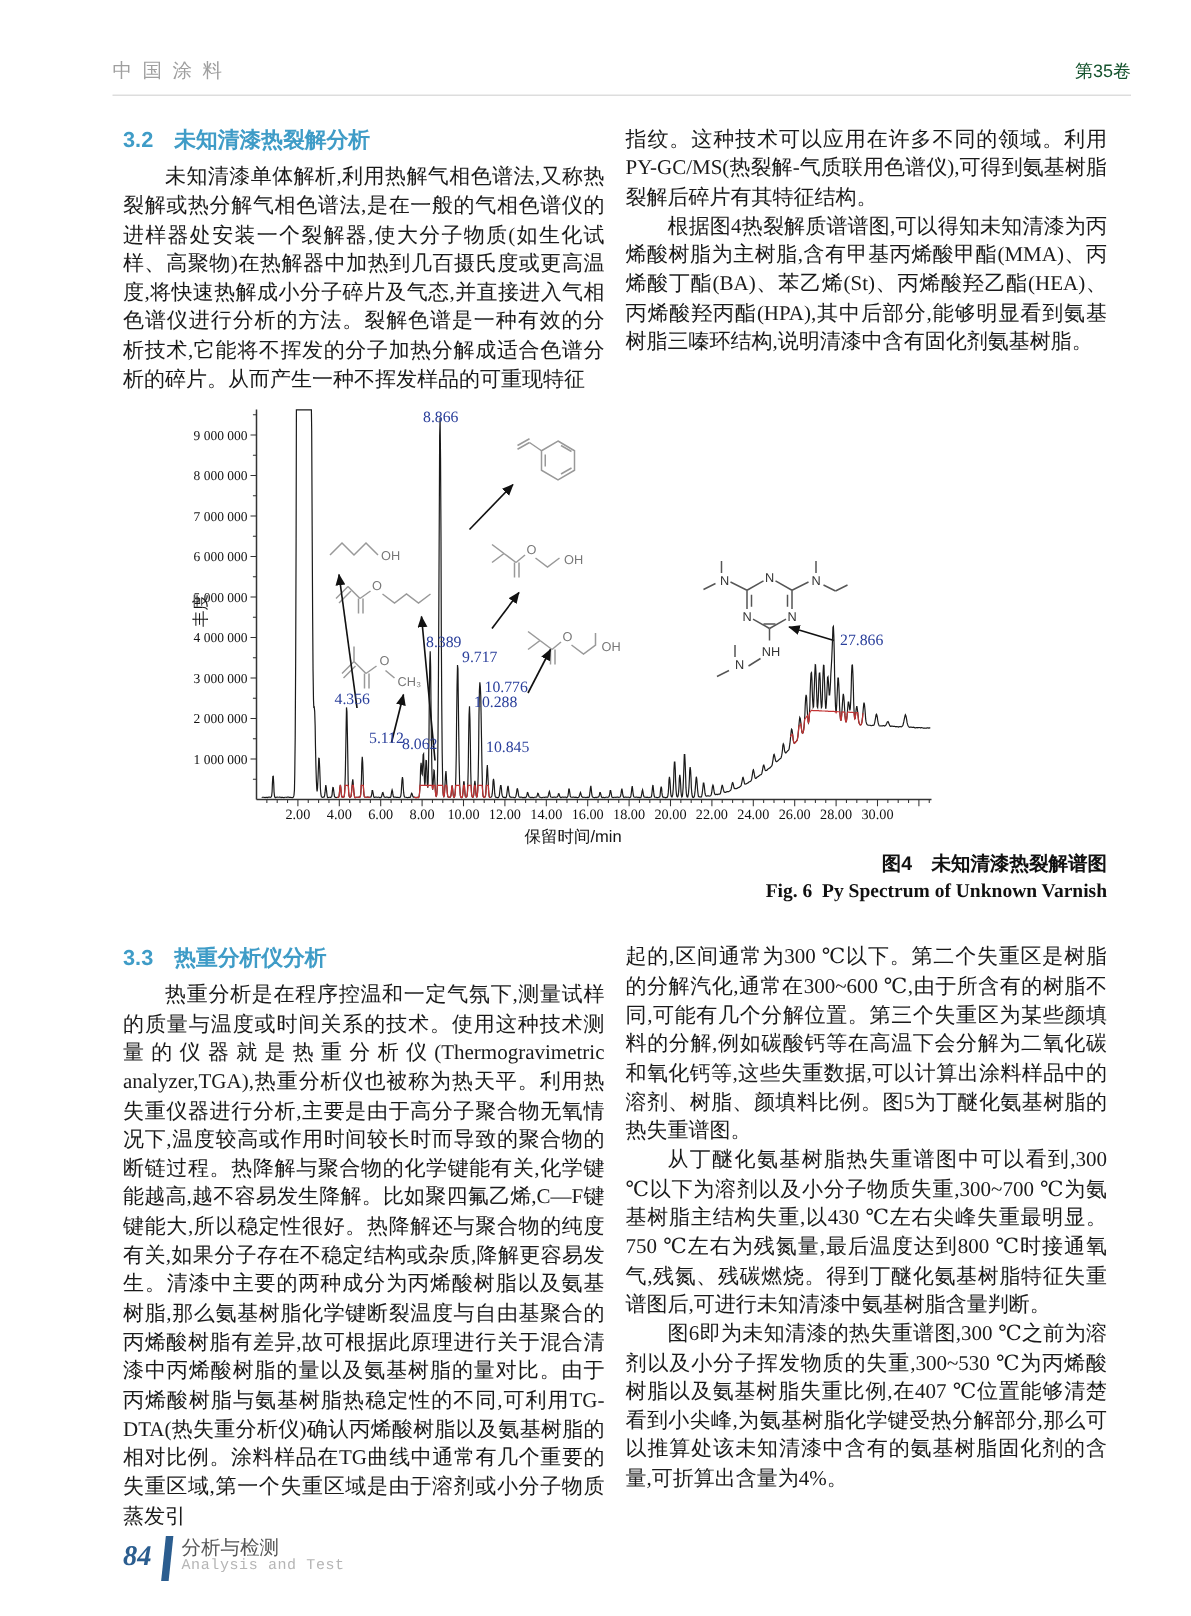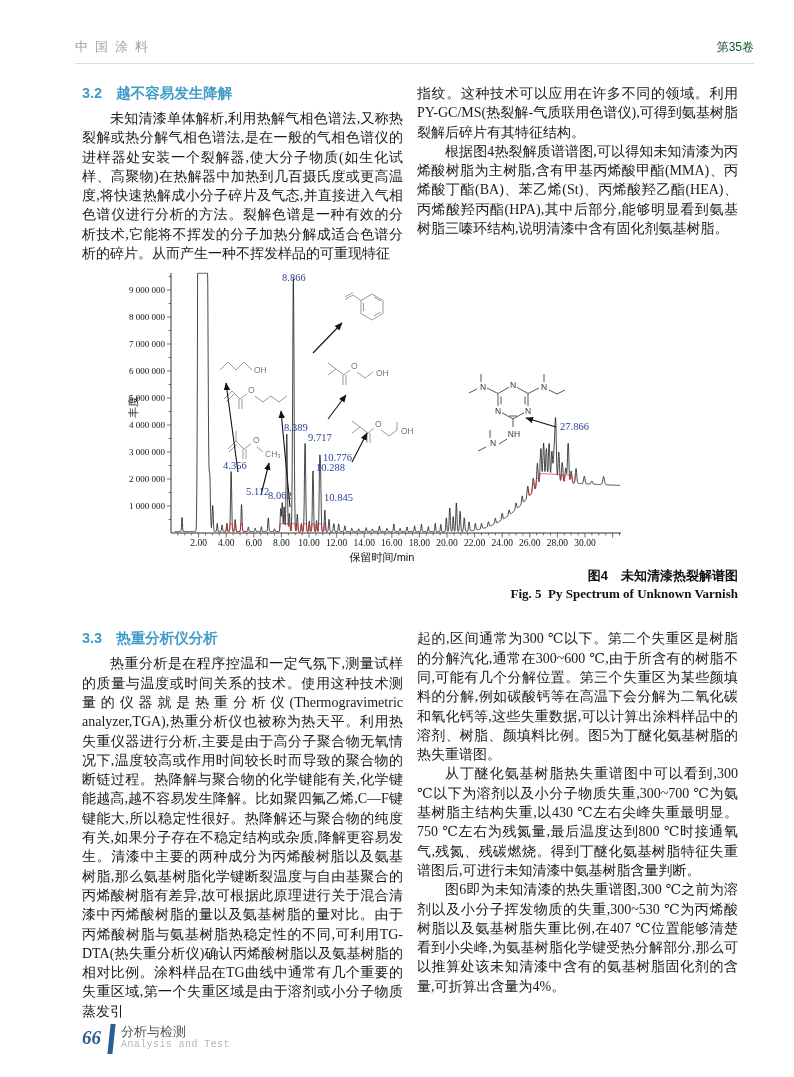--- a/index.html
+++ b/index.html
@@ -52,21 +52,21 @@
 
   <div class="header">
     <span class="journal">中国涂料</span>
     <span class="volume">第35卷</span>
   </div>
 
   <div class="main">
 
     <div class="cols">
       <div class="col">
-        <h3 class="sechead"><span class="secnum">3.2</span><span>越不容易发生降解</span></h3>
+        <h3 class="sechead"><span class="secnum">3.2</span><span>未知清漆热裂解分析</span></h3>
         <p class="para ind">未知清漆单体解析,利用热解气相色谱法,又称热裂解或热分解气相色谱法,是在一般的气相色谱仪的进样器处安装一个裂解器,使大分子物质(如生化试样、高聚物)在热解器中加热到几百摄氏度或更高温度,将快速热解成小分子碎片及气态,并直接进入气相色谱仪进行分析的方法。裂解色谱是一种有效的分析技术,它能将不挥发的分子加热分解成适合色谱分析的碎片。从而产生一种不挥发样品的可重现特征</p>
       </div>
       <div class="col">
         <p class="para">指纹。这种技术可以应用在许多不同的领域。利用PY-GC/MS(热裂解-气质联用色谱仪),可得到氨基树脂裂解后碎片有其特征结构。</p>
         <p class="para ind">根据图4热裂解质谱谱图,可以得知未知清漆为丙烯酸树脂为主树脂,含有甲基丙烯酸甲酯(MMA)、丙烯酸丁酯(BA)、苯乙烯(St)、丙烯酸羟乙酯(HEA)、丙烯酸羟丙酯(HPA),其中后部分,能够明显看到氨基树脂三嗪环结构,说明清漆中含有固化剂氨基树脂。</p>
       </div>
     </div>
 
     <div class="figwrap">
       <svg id="chrom" width="660" height="298">
@@ -291,39 +291,39 @@
           <text x="126" y="226" class="plabel">5.112</text>
           <text x="148" y="230" class="plabel">8.062</text>
           <text x="164" y="162" class="plabel">8.389</text>
           <text x="188" y="172" class="plabel">9.717</text>
           <text x="203" y="192" class="plabel">10.776</text>
           <text x="196" y="202" class="plabel">10.288</text>
           <text x="204" y="232" class="plabel">10.845</text>
           <text x="440" y="161" class="plabel">27.866</text>
         </svg>
       <div class="figcap zh">图4　未知清漆热裂解谱图</div>
-      <div class="figcap en">Fig. 5  Py Spectrum of Unknown Varnish</div>
+      <div class="figcap en">Fig. 6  Py Spectrum of Unknown Varnish</div>
     </div>
 
     <div class="cols sec33">
       <div class="col">
         <h3 class="sechead"><span class="secnum">3.3</span><span>热重分析仪分析</span></h3>
         <p class="para ind">热重分析是在程序控温和一定气氛下,测量试样的质量与温度或时间关系的技术。使用这种技术测量的仪器就是热重分析仪(Thermogravimetric analyzer,TGA),热重分析仪也被称为热天平。利用热失重仪器进行分析,主要是由于高分子聚合物无氧情况下,温度较高或作用时间较长时而导致的聚合物的断链过程。热降解与聚合物的化学键能有关,化学键能越高,越不容易发生降解。比如聚四氟乙烯,C—F键键能大,所以稳定性很好。热降解还与聚合物的纯度有关,如果分子存在不稳定结构或杂质,降解更容易发生。清漆中主要的两种成分为丙烯酸树脂以及氨基树脂,那么氨基树脂化学键断裂温度与自由基聚合的丙烯酸树脂有差异,故可根据此原理进行关于混合清漆中丙烯酸树脂的量以及氨基树脂的量对比。由于丙烯酸树脂与氨基树脂热稳定性的不同,可利用TG-DTA(热失重分析仪)确认丙烯酸树脂以及氨基树脂的相对比例。涂料样品在TG曲线中通常有几个重要的失重区域,第一个失重区域是由于溶剂或小分子物质蒸发引</p>
       </div>
       <div class="col">
         <p class="para">起的,区间通常为300 ℃以下。第二个失重区是树脂的分解汽化,通常在300~600 ℃,由于所含有的树脂不同,可能有几个分解位置。第三个失重区为某些颜填料的分解,例如碳酸钙等在高温下会分解为二氧化碳和氧化钙等,这些失重数据,可以计算出涂料样品中的溶剂、树脂、颜填料比例。图5为丁醚化氨基树脂的热失重谱图。</p>
         <p class="para ind">从丁醚化氨基树脂热失重谱图中可以看到,300 ℃以下为溶剂以及小分子物质失重,300~700 ℃为氨基树脂主结构失重,以430 ℃左右尖峰失重最明显。750 ℃左右为残氮量,最后温度达到800 ℃时接通氧气,残氮、残碳燃烧。得到丁醚化氨基树脂特征失重谱图后,可进行未知清漆中氨基树脂含量判断。</p>
         <p class="para ind">图6即为未知清漆的热失重谱图,300 ℃之前为溶剂以及小分子挥发物质的失重,300~530 ℃为丙烯酸树脂以及氨基树脂失重比例,在407 ℃位置能够清楚看到小尖峰,为氨基树脂化学键受热分解部分,那么可以推算处该未知清漆中含有的氨基树脂固化剂的含量,可折算出含量为4%。</p>
       </div>
     </div>
 
   </div>
 
   <div class="footer">
-    <span class="pagenum">66</span>
+    <span class="pagenum">84</span>
     <span class="fbar"></span>
     <span>
       <div class="ftitle">分析与检测</div>
       <div class="fsub">Analysis and Test</div>
     </span>
   </div>
 
 </div>
 
 </body></html>

